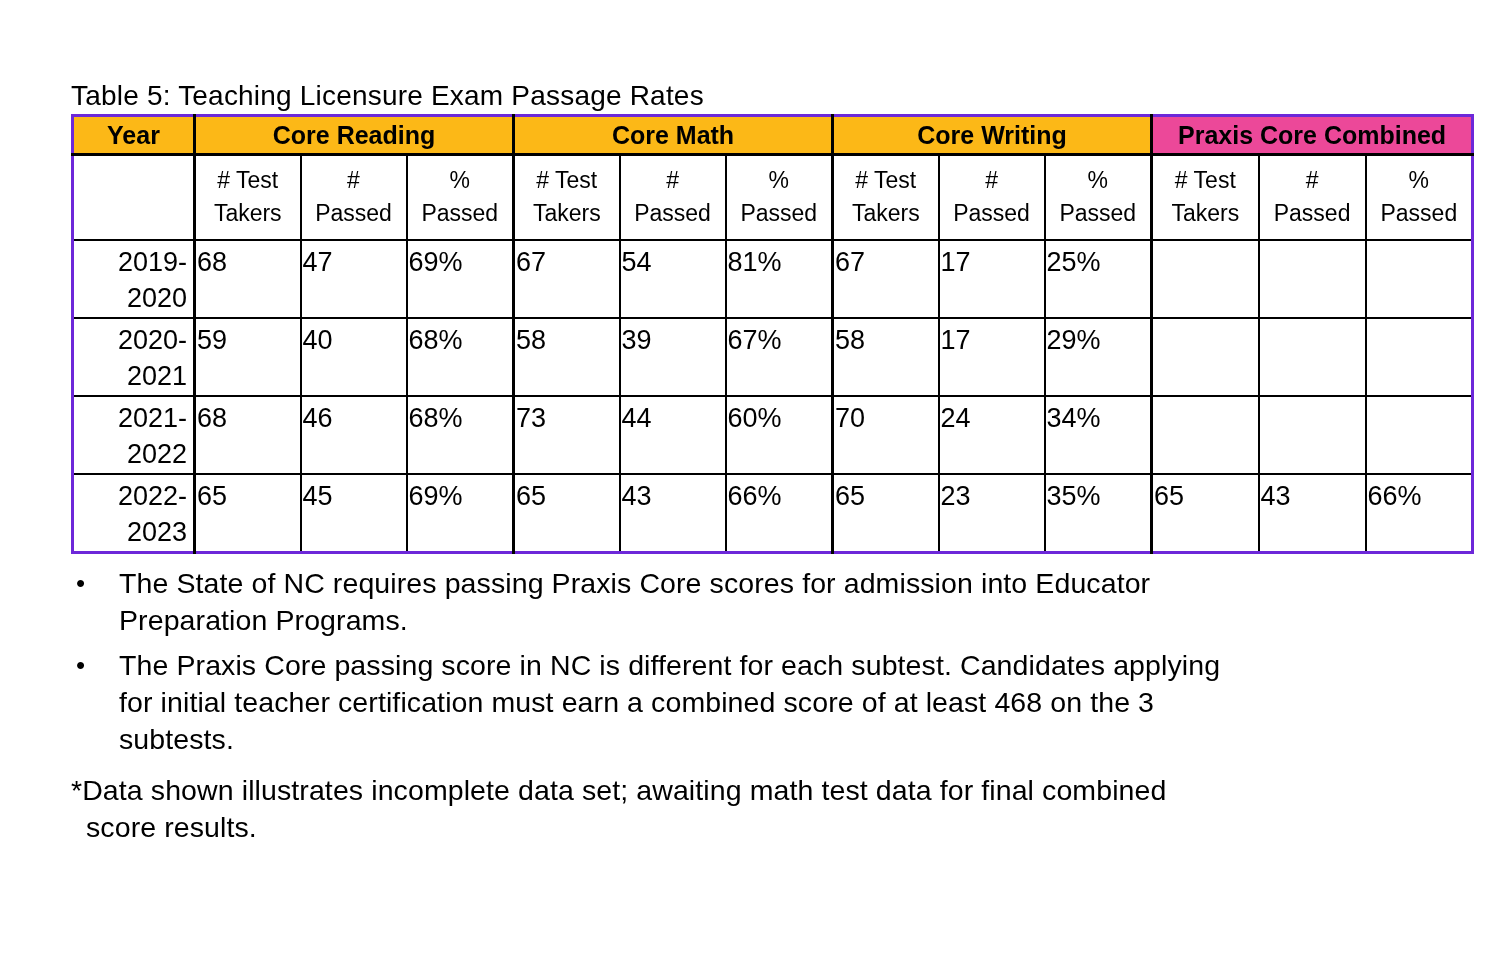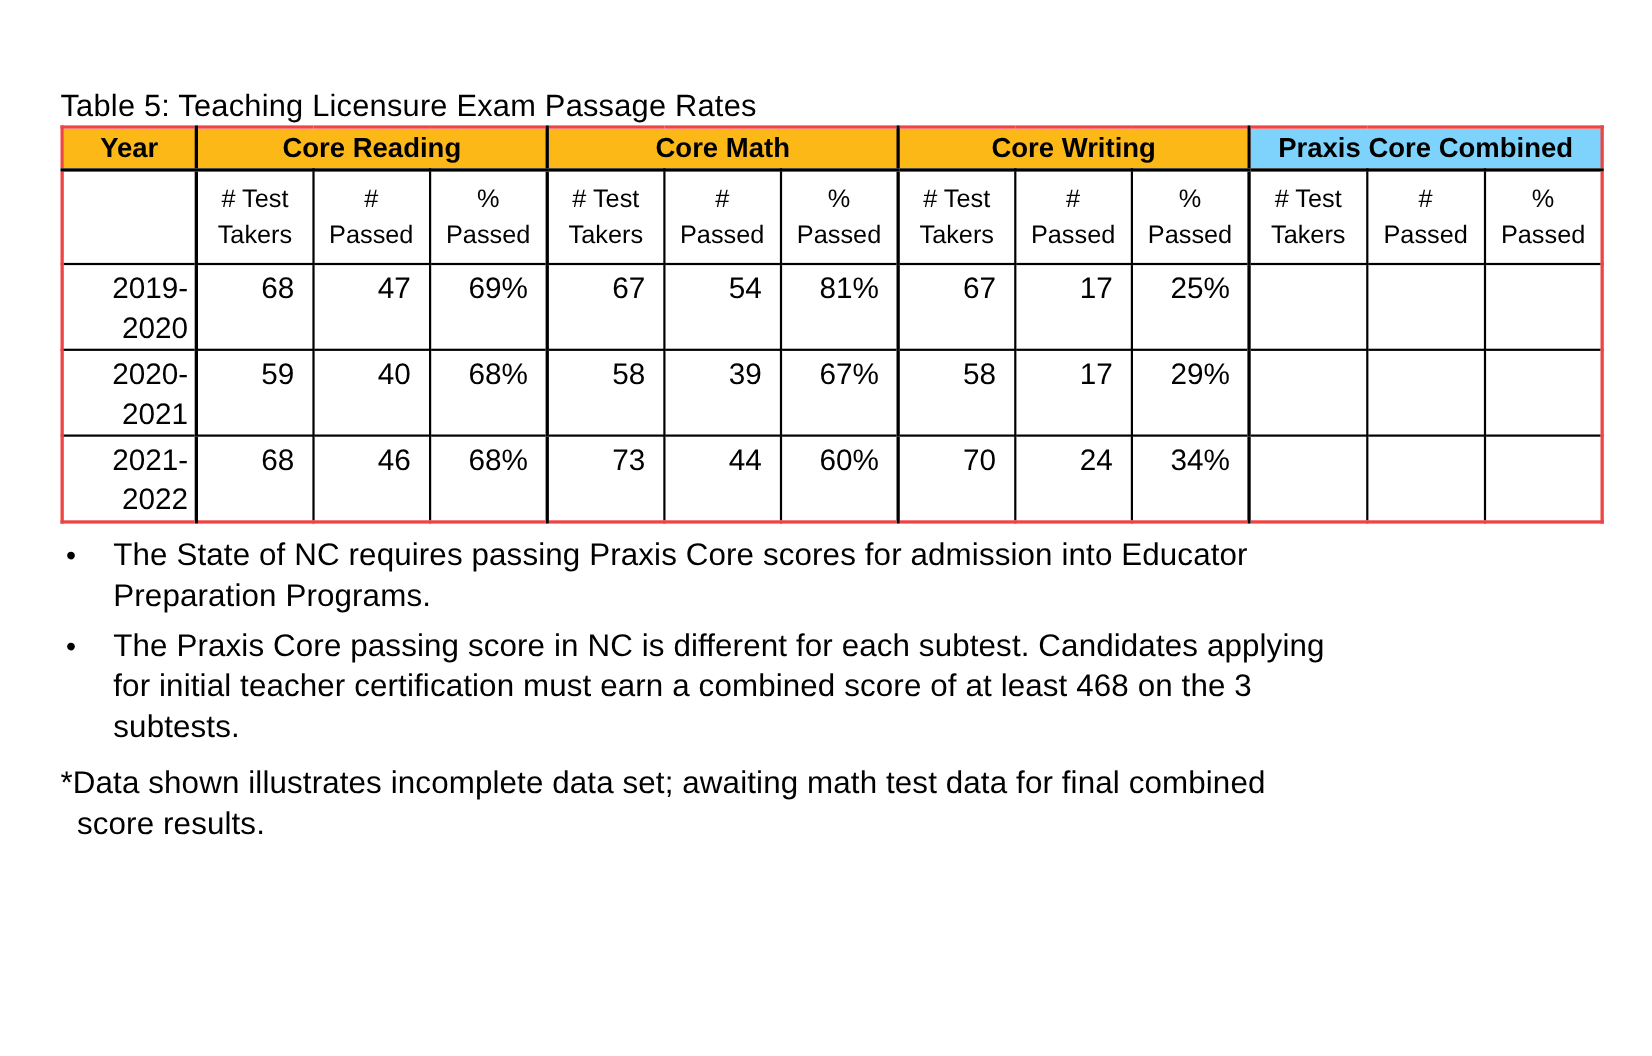--- a/index.html
+++ b/index.html
@@ -5,35 +5,35 @@
   * { box-sizing: border-box; }
   html, body { margin: 0; padding: 0; }
   body {
     width: 1502px; height: 960px;
     background: #ffffff;
     font-family: "Liberation Sans", sans-serif;
     color: #000;
     overflow: hidden;
   }
   .page { position: relative; width: 1502px; height: 960px; }
-  .content { position: absolute; left: 55px; top: 80px; width: 1400px; }
+  .content { position: absolute; left: 71px; top: 80px; width: 1400px; }
 
   .doc-title {
     font-size: 28px;
     font-weight: 400;
     line-height: 32px;
     margin: 0 0 2px 0;
     letter-spacing: 0.2px;
   }
 
   table.exam-table {
     width: 1400px;
     border-collapse: collapse;
     table-layout: fixed;
-    border: 3px solid #ef4444;
+    border: 3px solid #6d28d9;
   }
   .exam-table th, .exam-table td {
     border: 2px solid #000;
     overflow: hidden;
   }
   
   .exam-table .gl { border-left-width: 3px; }
 
   .exam-table thead tr.gold-row { height: 39px; }
   .exam-table thead tr.gold-row th {
@@ -63,21 +63,21 @@
     line-height: 36px;
     padding-top: 3px;
   }
   .exam-table td.year-cell {
     text-align: right;
     padding-left: 12px;
     padding-right: 6px;
     white-space: pre-line;
   }
   .exam-table td.num-cell {
-    text-align: right;
+    text-align: left;
     padding-right: 16px;
   }
 
   .notes { margin-top: 11px; }
   .bullet-item { display: flex; margin-bottom: 8px; }
   .bullet-dot {
     width: 48px;
     flex: 0 0 48px;
     font-size: 26px;
     line-height: 37px;
@@ -121,21 +121,21 @@
         <col style="width:107px">
           <col style="width:107px">
           <col style="width:107px">
       </colgroup>
       <thead>
         <tr class="gold-row">
           <th class="gold" style="background: rgb(252, 184, 23);">Year</th>
           <th class="gold gl" colspan="3" style="background: rgb(252, 184, 23);">Core Reading</th>
           <th class="gold gl" colspan="3" style="background: rgb(252, 184, 23);">Core Math</th>
           <th class="gold gl" colspan="3" style="background: rgb(252, 184, 23);">Core Writing</th>
-          <th class="gold gl" colspan="3" style="background: #7dd3fc;">Praxis Core Combined</th>
+          <th class="gold gl" colspan="3" style="background: #ec4899;">Praxis Core Combined</th>
         </tr>
         <tr class="sub-row">
           <td></td>
           <td class="gl"># Test
 Takers</td>
           <td>#
 Passed</td>
           <td>%
 Passed</td>
           <td class="gl"># Test
@@ -199,20 +199,36 @@
           <td class="num-cell">68%</td>
           <td class="num-cell gl">73</td>
           <td class="num-cell">44</td>
           <td class="num-cell">60%</td>
           <td class="num-cell gl">70</td>
           <td class="num-cell">24</td>
           <td class="num-cell">34%</td>
           <td class="num-cell gl"></td>
           <td class="num-cell"></td>
           <td class="num-cell"></td>
+        </tr>
+        <tr>
+          <td class="year-cell">2022-
+2023</td>
+          <td class="num-cell gl">65</td>
+          <td class="num-cell">45</td>
+          <td class="num-cell">69%</td>
+          <td class="num-cell gl">65</td>
+          <td class="num-cell">43</td>
+          <td class="num-cell">66%</td>
+          <td class="num-cell gl">65</td>
+          <td class="num-cell">23</td>
+          <td class="num-cell">35%</td>
+          <td class="num-cell gl">65</td>
+          <td class="num-cell">43</td>
+          <td class="num-cell">66%</td>
         </tr>
       </tbody>
     </table>
 
     <div class="notes">
       <div class="bullet-item">
         <span class="bullet-dot">•</span>
         <span class="bullet-text">The State of NC requires passing Praxis Core scores for admission into Educator
 Preparation Programs.</span>
       </div>

